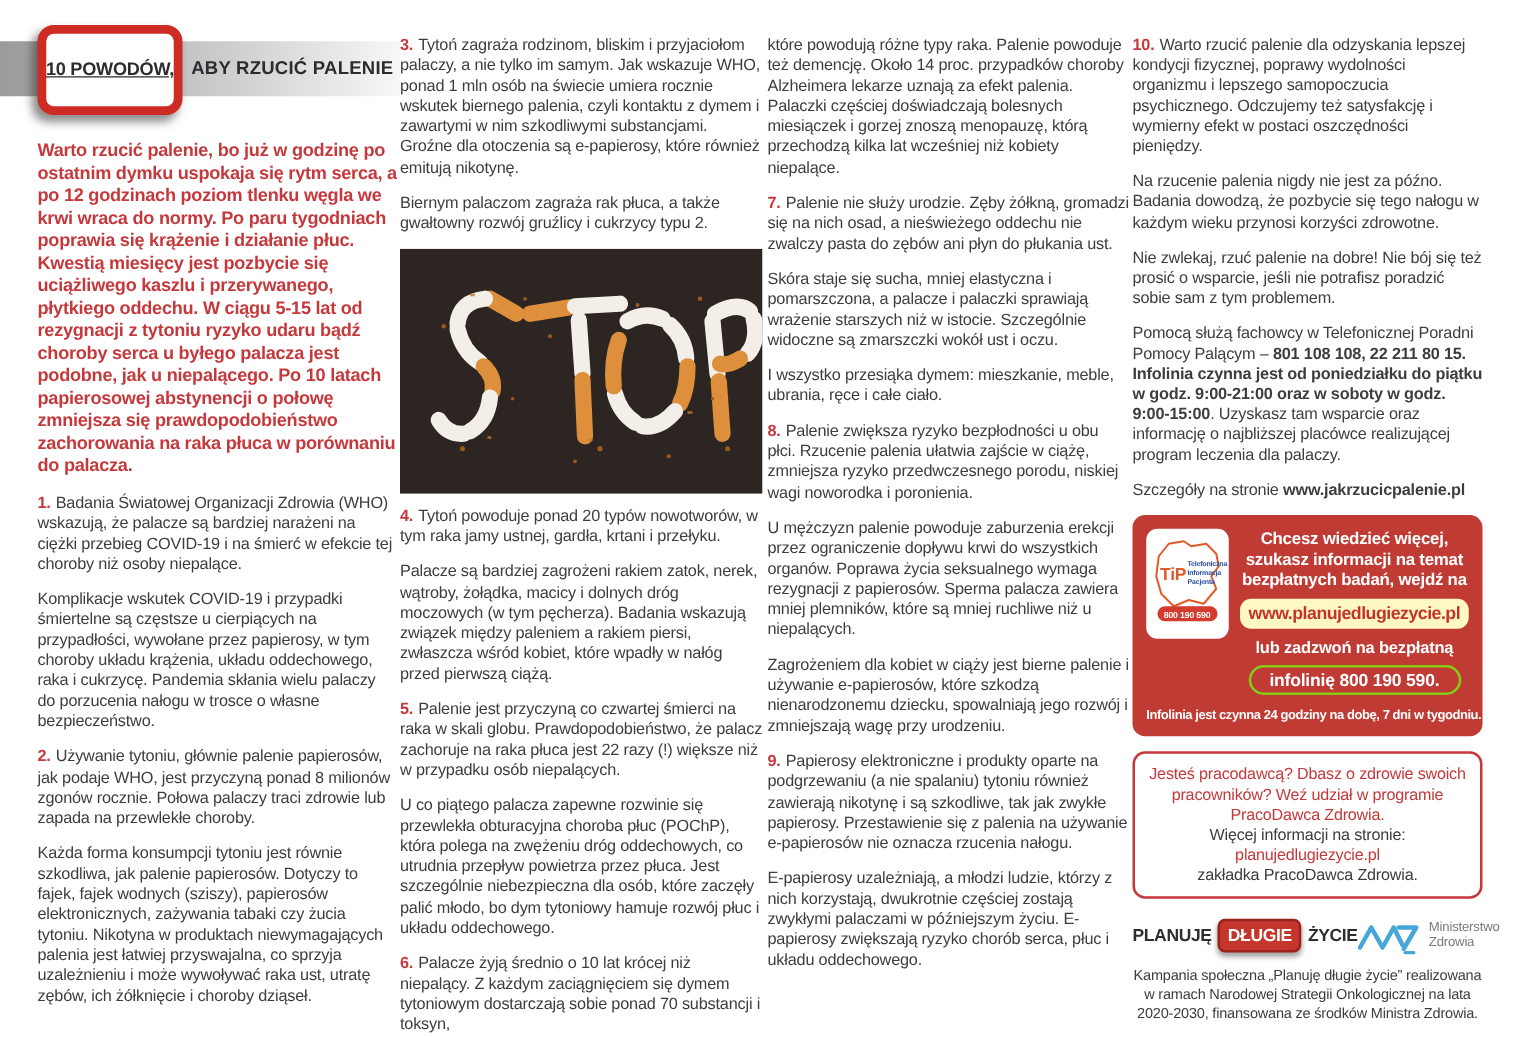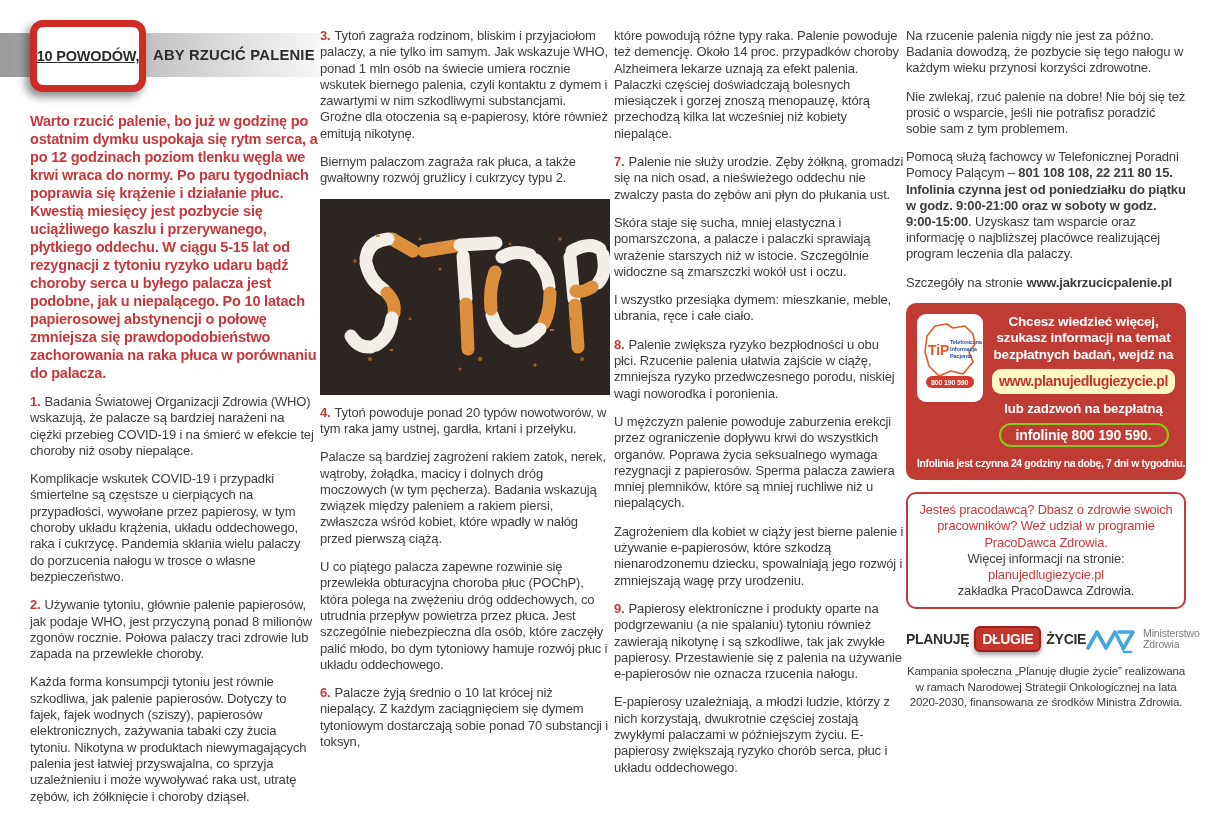--- a/index.html
+++ b/index.html
@@ -132,37 +132,39 @@
           <rect x="56" y="36" width="4" height="2"></rect>
             <rect x="150" y="152" width="4" height="2"></rect>
           <rect x="230" y="130" width="4" height="2"></rect>
             <rect x="70" y="150" width="3" height="2"></rect>
         </g>
       </svg>
     </div>
 
     <p class="p"><span class="num">4.</span><span>Tytoń powoduje ponad 20 typów nowotworów, w tym raka jamy ustnej, gardła, krtani i przełyku.</span></p>
     <p class="p">Palacze są bardziej zagrożeni rakiem zatok, nerek, wątroby, żołądka, macicy i dolnych dróg moczowych (w tym pęcherza). Badania wskazują związek między paleniem a rakiem piersi, zwłaszcza wśród kobiet, które wpadły w nałóg przed pierwszą ciążą.</p>
+    <p class="p"><span class="num">5.</span><span>Palenie jest przyczyną co czwartej śmierci na raka w skali globu. Prawdopodobieństwo, że palacz zachoruje na raka płuca jest 22 razy (!) większe niż w przypadku osób niepalących.</span></p>
     <p class="p">U co piątego palacza zapewne rozwinie się przewlekła obturacyjna choroba płuc (POChP), która polega na zwężeniu dróg oddechowych, co utrudnia przepływ powietrza przez płuca. Jest szczególnie niebezpieczna dla osób, które zaczęły palić młodo, bo dym tytoniowy hamuje rozwój płuc i układu oddechowego.</p>
     <p class="p"><span class="num">6.</span><span>Palacze żyją średnio o 10 lat krócej niż niepalący. Z każdym zaciągnięciem się dymem tytoniowym dostarczają sobie ponad 70 substancji i toksyn,</span></p>
   </div>
 
   <div class="col col3">
     <p class="p">które powodują różne typy raka. Palenie powoduje też demencję. Około 14 proc. przypadków choroby Alzheimera lekarze uznają za efekt palenia. Palaczki częściej doświadczają bolesnych miesiączek i gorzej znoszą menopauzę, którą przechodzą kilka lat wcześniej niż kobiety niepalące.</p>
     <p class="p"><span class="num">7.</span><span>Palenie nie służy urodzie. Zęby żółkną, gromadzi się na nich osad, a nieświeżego oddechu nie zwalczy pasta do zębów ani płyn do płukania ust.</span></p>
     <p class="p">Skóra staje się sucha, mniej elastyczna i pomarszczona, a palacze i palaczki sprawiają wrażenie starszych niż w istocie. Szczególnie widoczne są zmarszczki wokół ust i oczu.</p>
     <p class="p">I wszystko przesiąka dymem: mieszkanie, meble, ubrania, ręce i całe ciało.</p>
     <p class="p"><span class="num">8.</span><span>Palenie zwiększa ryzyko bezpłodności u obu płci. Rzucenie palenia ułatwia zajście w ciążę, zmniejsza ryzyko przedwczesnego porodu, niskiej wagi noworodka i poronienia.</span></p>
     <p class="p">U mężczyzn palenie powoduje zaburzenia erekcji przez ograniczenie dopływu krwi do wszystkich organów. Poprawa życia seksualnego wymaga rezygnacji z papierosów. Sperma palacza zawiera mniej plemników, które są mniej ruchliwe niż u niepalących.</p>
     <p class="p">Zagrożeniem dla kobiet w ciąży jest bierne palenie i używanie e-papierosów, które szkodzą nienarodzonemu dziecku, spowalniają jego rozwój i zmniejszają wagę przy urodzeniu.</p>
     <p class="p"><span class="num">9.</span><span>Papierosy elektroniczne i produkty oparte na podgrzewaniu (a nie spalaniu) tytoniu również zawierają nikotynę i są szkodliwe, tak jak zwykłe papierosy. Przestawienie się z palenia na używanie e-papierosów nie oznacza rzucenia nałogu.</span></p>
     <p class="p">E-papierosy uzależniają, a młodzi ludzie, którzy z nich korzystają, dwukrotnie częściej zostają zwykłymi palaczami w późniejszym życiu. E-papierosy zwiększają ryzyko chorób serca, płuc i układu oddechowego.</p>
   </div>
 
   <div class="col col4">
+    <p class="p"><span class="num">10.</span><span>Warto rzucić palenie dla odzyskania lepszej kondycji fizycznej, poprawy wydolności organizmu i lepszego samopoczucia psychicznego. Odczujemy też satysfakcję i wymierny efekt w postaci oszczędności pieniędzy.</span></p>
     <p class="p">Na rzucenie palenia nigdy nie jest za późno. Badania dowodzą, że pozbycie się tego nałogu w każdym wieku przynosi korzyści zdrowotne.</p>
     <p class="p">Nie zwlekaj, rzuć palenie na dobre! Nie bój się też prosić o wsparcie, jeśli nie potrafisz poradzić sobie sam z tym problemem.</p>
     <p class="p"><span>Pomocą służą fachowcy w Telefonicznej Poradni Pomocy Palącym – </span><span class="b">801 108 108, 22 211 80 15. Infolinia czynna jest od poniedziałku do piątku w godz. 9:00-21:00 oraz w soboty w godz. 9:00-15:00</span><span>. Uzyskasz tam wsparcie oraz informację o najbliższej placówce realizującej program leczenia dla palaczy.</span></p>
     <p class="p"><span>Szczegóły na stronie </span><span class="b">www.jakrzucicpalenie.pl</span></p>
 
     <div class="tipbox">
       <div class="tip-grid">
         <div class="tip-card">
           <svg width="66" height="88" viewBox="0 0 66 88" xmlns="http://www.w3.org/2000/svg">
             <path d="M10 22 L18 12 L30 10 L36 14 L48 12 L56 20 L58 30 L52 38 L56 48 L46 60 L34 57 L22 62 L12 52 L8 38 Z" fill="none" stroke="#e05a28" stroke-width="1.6" stroke-linejoin="round"></path>

